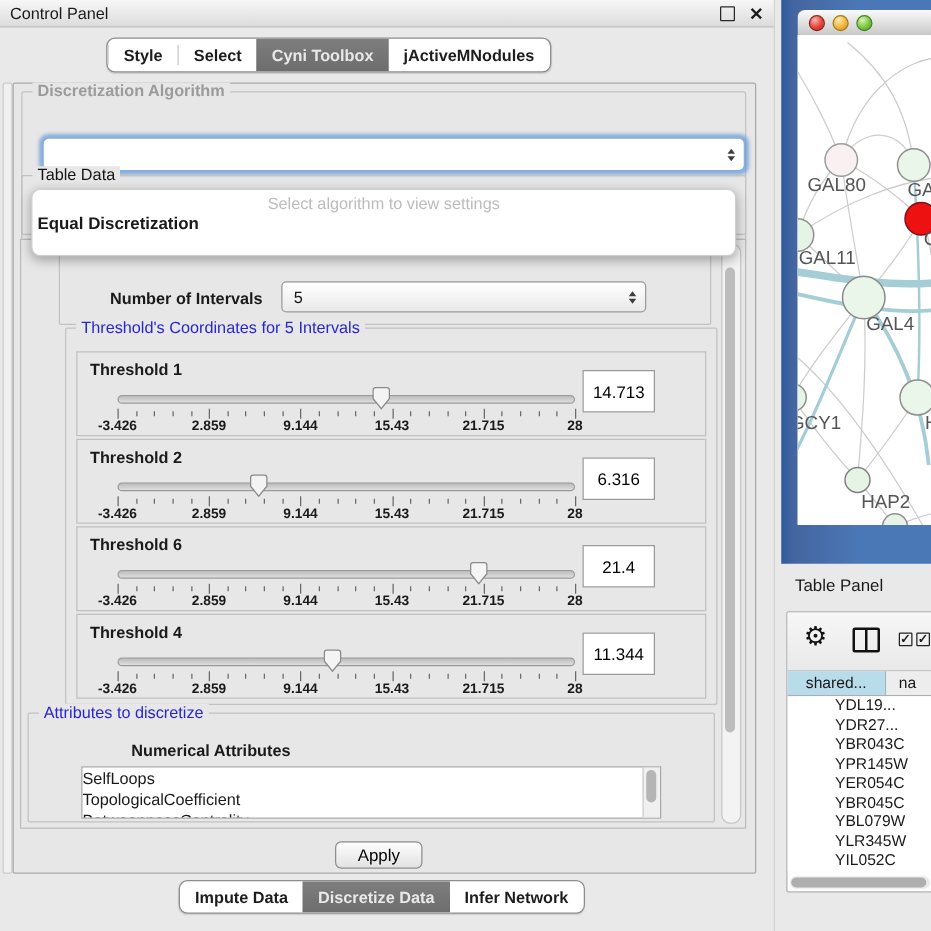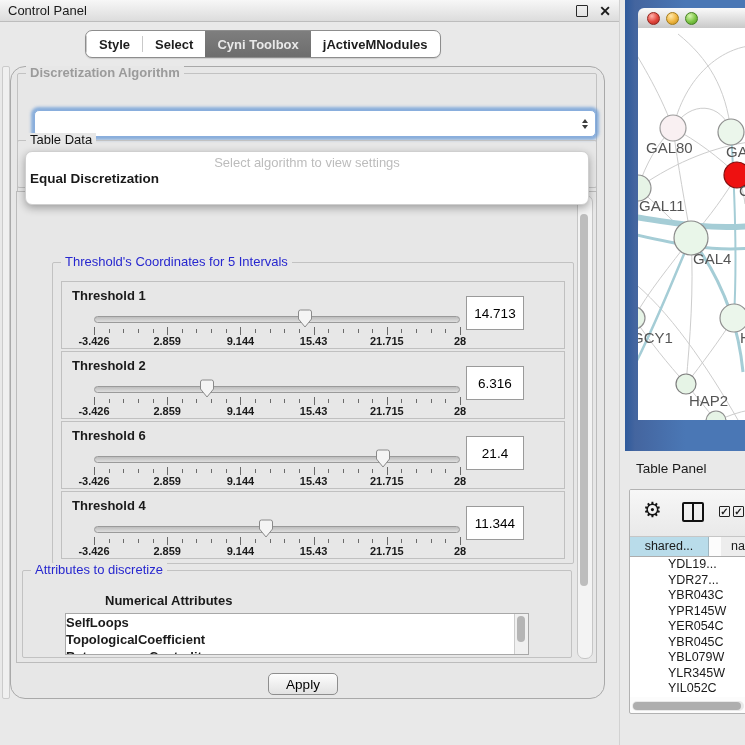--- a/index.html
+++ b/index.html
@@ -19,21 +19,21 @@
   .tabstrip{display:flex;align-items:stretch;height:26px;background:#fff;border:1px solid #8d8d8d;
             border-radius:7px;overflow:hidden;box-shadow:0 1px 1px rgba(0,0,0,.12);}
   .tab{display:flex;align-items:center;gap:5px;padding:0 12px;font-size:13px;font-weight:600;color:#1d1d1d;}
   .tab.sel{background:linear-gradient(#7e7e7e,#6d6d6d);color:#e9e9e9;}
   .tab-sep{width:1px;background:#c9c9c9;margin:5px 0;}
   .top-tabs{left:85px;top:30px;}
   .bottom-tabs{left:143px;top:704px;height:25px;}
 
   
   .outer-box{left:10px;top:66px;width:593px;height:631px;background:#e7e7e7;
-             border:1px solid #a9a9a9;border-radius:15px;}
+             border:1px solid #a9a9a9;border-radius:2px;}
   .left-strip{left:2px;top:66px;width:6px;height:631px;background:#f0f0f0;border:1px solid #cbcbcb;border-radius:2px;}
 
   .groupbox{position:absolute;border:1px solid #c2c2c2;border-radius:2px;}
   .legend{position:absolute;top:-8px;left:8px;background:#e7e7e7;padding:0 4px;font-size:13px;line-height:14px;}
 
   .disc-group{left:6px;top:6px;width:578px;height:122px;}
   .disc-group .legend{color:#9b9b9b;font-weight:600;}
   .disc-combo{position:absolute;left:16px;top:36px;width:560px;height:25px;background:#fff;
               border:1px solid #89aedd;border-radius:5px;box-shadow:0 0 3px 2.5px rgba(105,155,215,.75);}
 
@@ -78,21 +78,21 @@
   .tick.major{top:0;height:8px;}
   .tick-labels{position:absolute;left:0;top:53px;width:366px;height:12px;}
   .tick-label{position:absolute;transform:translateX(-50%);font-size:11px;font-weight:bold;white-space:nowrap;}
   .valbox{position:absolute;left:404px;top:14px;width:58px;height:34px;border:1px solid #9a9a9a;background:#fff;
           font-family:"Liberation Sans",sans-serif;font-size:13.5px;text-align:center;box-sizing:border-box;}
 
   .attr-group{left:5px;top:378px;width:548px;height:86px;}
   .attr-group .legend{color:#2727cf;}
   .attr-heading{position:absolute;left:36px;top:22px;font-size:13px;font-weight:bold;padding-left:46px;}
   .attr-list{position:absolute;left:42px;top:42px;width:462px;height:40px;background:#fff;border:1px solid #a8a8a8;overflow:hidden;}
-  .attr-item{font-size:13px;line-height:17px;padding-left:0;white-space:nowrap;font-weight:bold;}
+  .attr-item{font-size:13px;line-height:17px;padding-left:0;white-space:nowrap;}
   .attr-scroll{position:absolute;right:0;top:0;bottom:0;width:13px;background:#f0f0f0;border-left:1px solid #cccccc;}
   .attr-scroll .at{position:absolute;left:2px;top:2px;width:8px;height:26px;background:#b5b5b5;border-radius:4px;}
 
   .apply-btn{position:absolute;left:257px;top:606px;width:70px;height:22px;border:1px solid #8e8e8e;border-radius:5px;
              background:linear-gradient(#fdfdfd,#e2e2e2);font-family:"Liberation Sans",sans-serif;font-size:13.5px;}
 
   
   .net-window{left:625px;top:0;width:120px;height:451px;
               background:linear-gradient(90deg,#2e5a9c 0px,#44659f 10px,#4a77b5 60px);}
   .net-titlebar{position:absolute;left:13px;top:8px;right:0;height:20px;background:linear-gradient(#fafafa,#c9c9c9);
@@ -108,21 +108,21 @@
 
   .tp-bar-title{left:636px;top:461px;font-size:13.5px;}
   .tp-box{left:629px;top:489px;width:116px;height:223px;background:#fcfcfc;border:1px solid #b2b2b2;border-radius:2px;overflow:hidden;}
   .tp-toolbar{position:relative;height:46px;background:linear-gradient(#f7f7f7,#e9e9e9);border-bottom:1px solid #c6c6c6;}
   .gear{position:absolute;left:13px;top:9px;font-size:21px;line-height:21px;color:#141414;}
   .split-icon{position:absolute;left:52px;top:12px;width:18px;height:16px;border:2px solid #111;border-radius:2px;}
   .split-icon::after{content:"";position:absolute;left:50%;top:0;bottom:0;width:2px;background:#111;transform:translateX(-50%);}
   .cb{position:absolute;top:16px;width:11px;height:11px;border:1.5px solid #222;border-radius:1px;
       font-size:10px;line-height:10px;text-align:center;font-weight:bold;box-sizing:border-box;}
   .cb1{left:89px;} .cb2{left:103px;}
-  .tp-header{display:flex;height:19px;border-bottom:1px solid #adadad;font-size:12.5px;gap:12px;}
+  .tp-header{display:flex;height:19px;border-bottom:1px solid #adadad;font-size:12.5px;}
   .tp-h1{width:79px;background:#b9dcea;border-right:1px solid #9fb6c0;text-align:center;padding-top:2px;box-sizing:border-box;}
   .tp-h2{flex:1;background:#ededed;padding:2px 0 0 10px;white-space:nowrap;}
   .tp-rows{background:#fff;height:140px;overflow:hidden;}
   .tp-row{display:flex;height:15.5px;font-size:12.5px;}
   .tp-cell{white-space:nowrap;overflow:hidden;}
   .tp-cell.c0{width:79px;padding-left:7px;box-sizing:border-box;margin-left:31px;}
   .tp-cell.c1{flex:1;padding-left:10px;}
   .h-scrollbar{position:absolute;left:2px;right:2px;bottom:2px;height:10px;background:#e9e9e9;border-radius:5px;}
   .h-thumb{position:absolute;left:1px;top:1px;height:8px;width:108px;background:#aeaeae;border-radius:4px;}
 
@@ -182,20 +182,31 @@
           <span class="ctxt">galFiltered.sif default node</span>
           <span class="steppers">
             <span class="tri-up"></span>
               <span class="tri-dn"></span>
           </span>
         </div>
       </div>
 
       <div class="abs scroll-panel">
 
+        <div class="groupbox iv-group">
+          <span class="legend">Interval Definition</span>
+          <span class="iv-label">Number of Intervals</span>
+          <div class="combo iv-combo">
+            <span class="ctxt">5</span>
+            <span class="steppers">
+              <span class="tri-up"></span>
+                <span class="tri-dn"></span>
+            </span>
+          </div>
+        </div>
 
         <div class="groupbox thr-group">
           <span class="legend">Threshold's Coordinates for 5 Intervals</span>
 
           <div class="thr-block" style="top:18px;">
             <span class="thr-label">Threshold 1</span>
             <div class="slider-zone">
               <div class="track"></div>
               <div class="thumb" style="left: 57.7197%;">
                 <svg width="17" height="19" viewBox="0 0 17 19">
@@ -406,20 +417,31 @@
         </div>
 
         <div class="v-scrollbar">
           <div class="v-thumb"></div>
         </div>
       </div>
 
       <button class="apply-btn">Apply</button>
     </div>
 
+    <div class="abs bottom-tabs tabstrip">
+      <div class="tab">
+        <span>Impute Data</span>
+      </div>
+      <div class="tab sel">
+        <span>Discretize Data</span>
+      </div>
+      <div class="tab">
+        <span>Infer Network</span>
+      </div>
+    </div>
   </div>
 
   <div class="abs net-window">
     <div class="net-titlebar">
       <span class="light red"></span>
       <span class="light yellow"></span>
       <span class="light green"></span>
     </div>
     <div class="net-canvas">
       <svg id="net-svg" width="107" height="392" viewBox="0 0 107 392">

